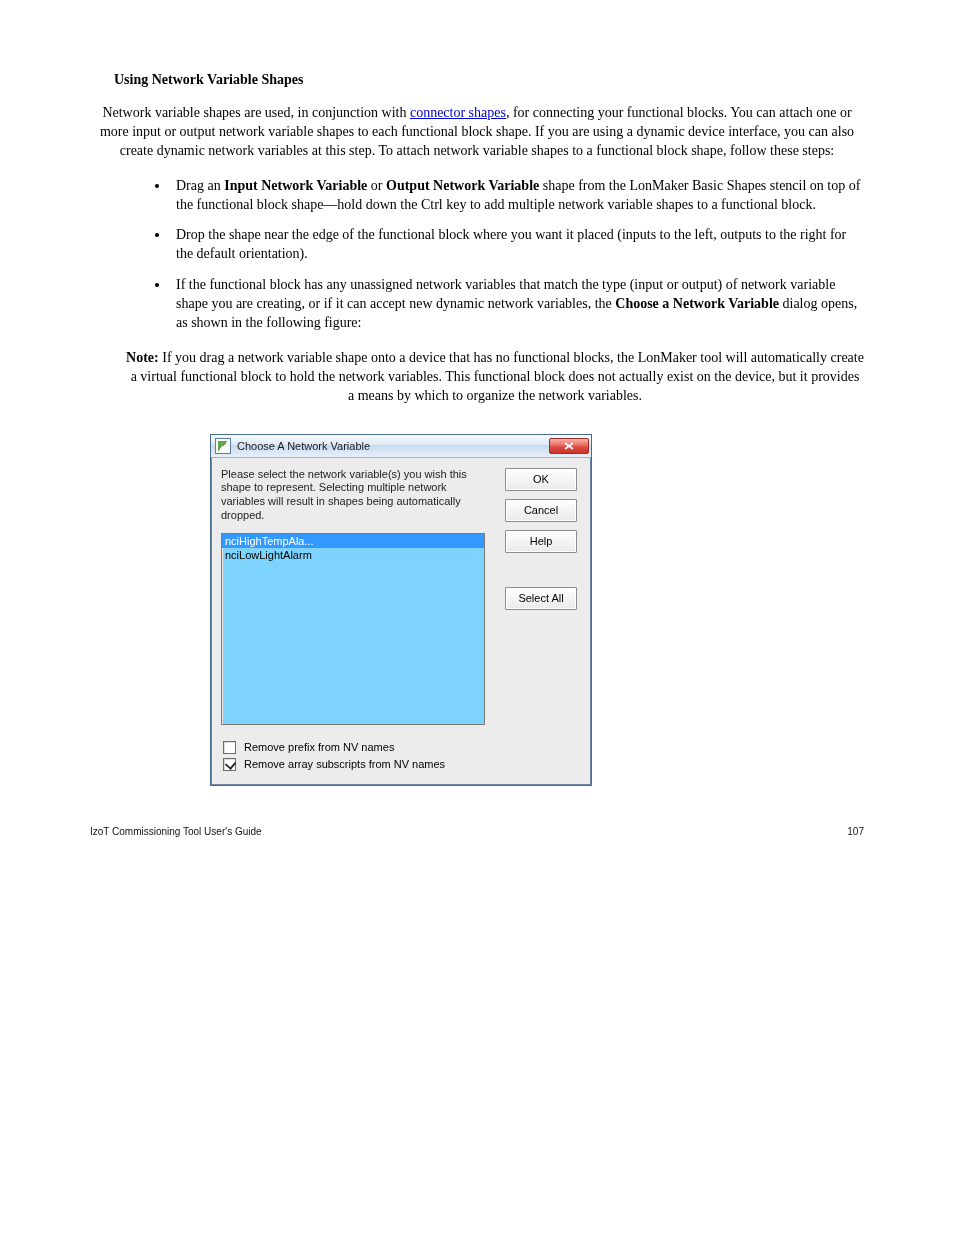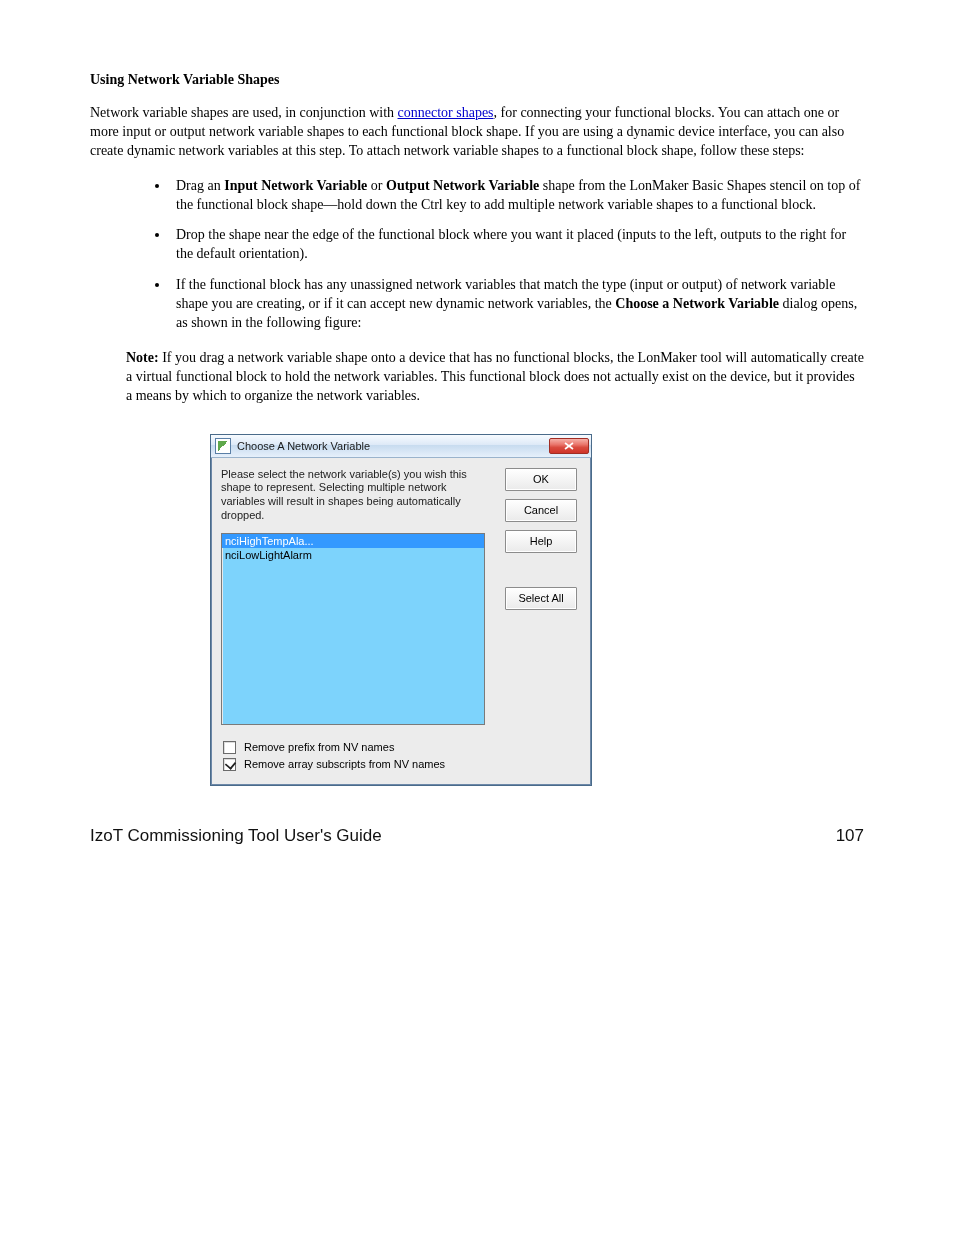--- a/index.html
+++ b/index.html
@@ -13,25 +13,27 @@
   }
   .page {
     padding: 60px 90px 60px 90px;
     box-sizing: border-box;
   }
   .section-heading {
     font-weight: bold;
     font-size: 14px;
     margin-bottom: 16px;
     margin-top: 12px;
+    margin-left: 24px;
   }
   .para {
     font-size: 14px;
     line-height: 1.35;
     margin-bottom: 16px;
+    text-align: center;
   }
   .indent-block { margin-left: 36px; }
   ul.bullets {
     list-style: disc;
     margin: 0 0 16px 0;
     padding-left: 80px;
   }
   ul.bullets li {
     font-size: 14px;
     line-height: 1.35;
@@ -182,21 +184,21 @@
     border-right: 2px solid #222;
     border-bottom: 2px solid #222;
     transform: rotate(40deg) scale(0.85);
   }
 
   .footer {
     margin-top: 40px;
     display: flex;
     justify-content: space-between;
     font-family: Arial, Helvetica, sans-serif;
-    font-size: 17px;
+    font-size: 10px;
     color: #111;
   }
   .footer .right { text-align: right; }
 </style>
 </head>
 <body>
 
 <div class="page">
 
   <div class="section-heading">Using Network Variable Shapes</div>

